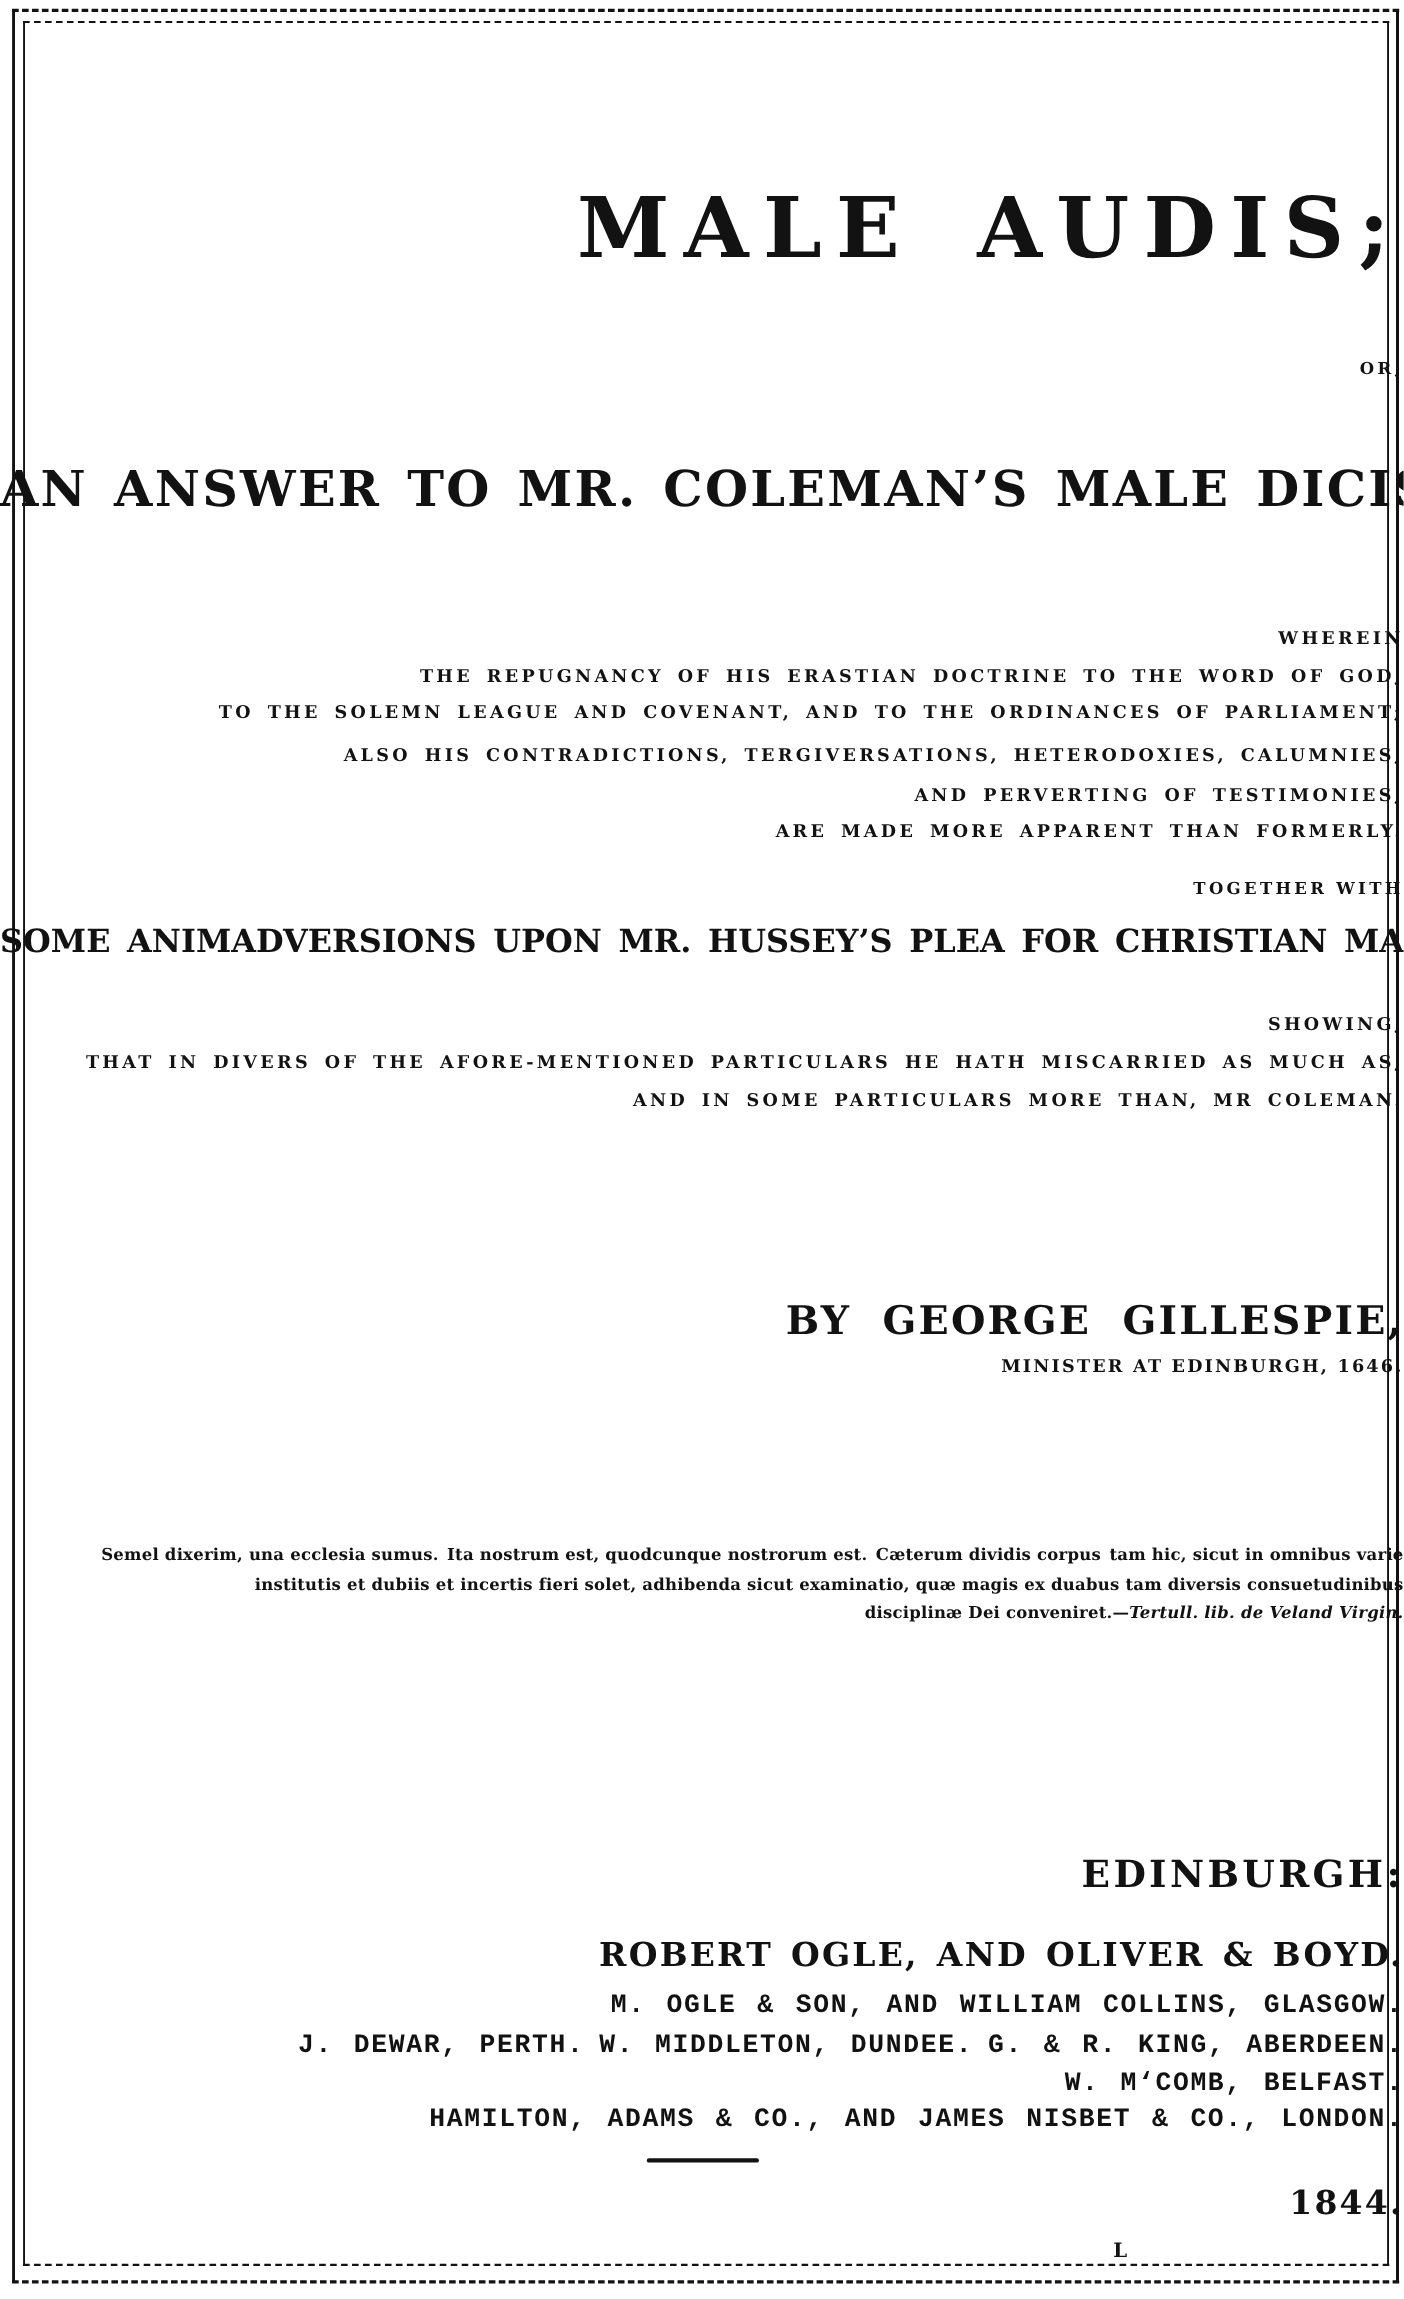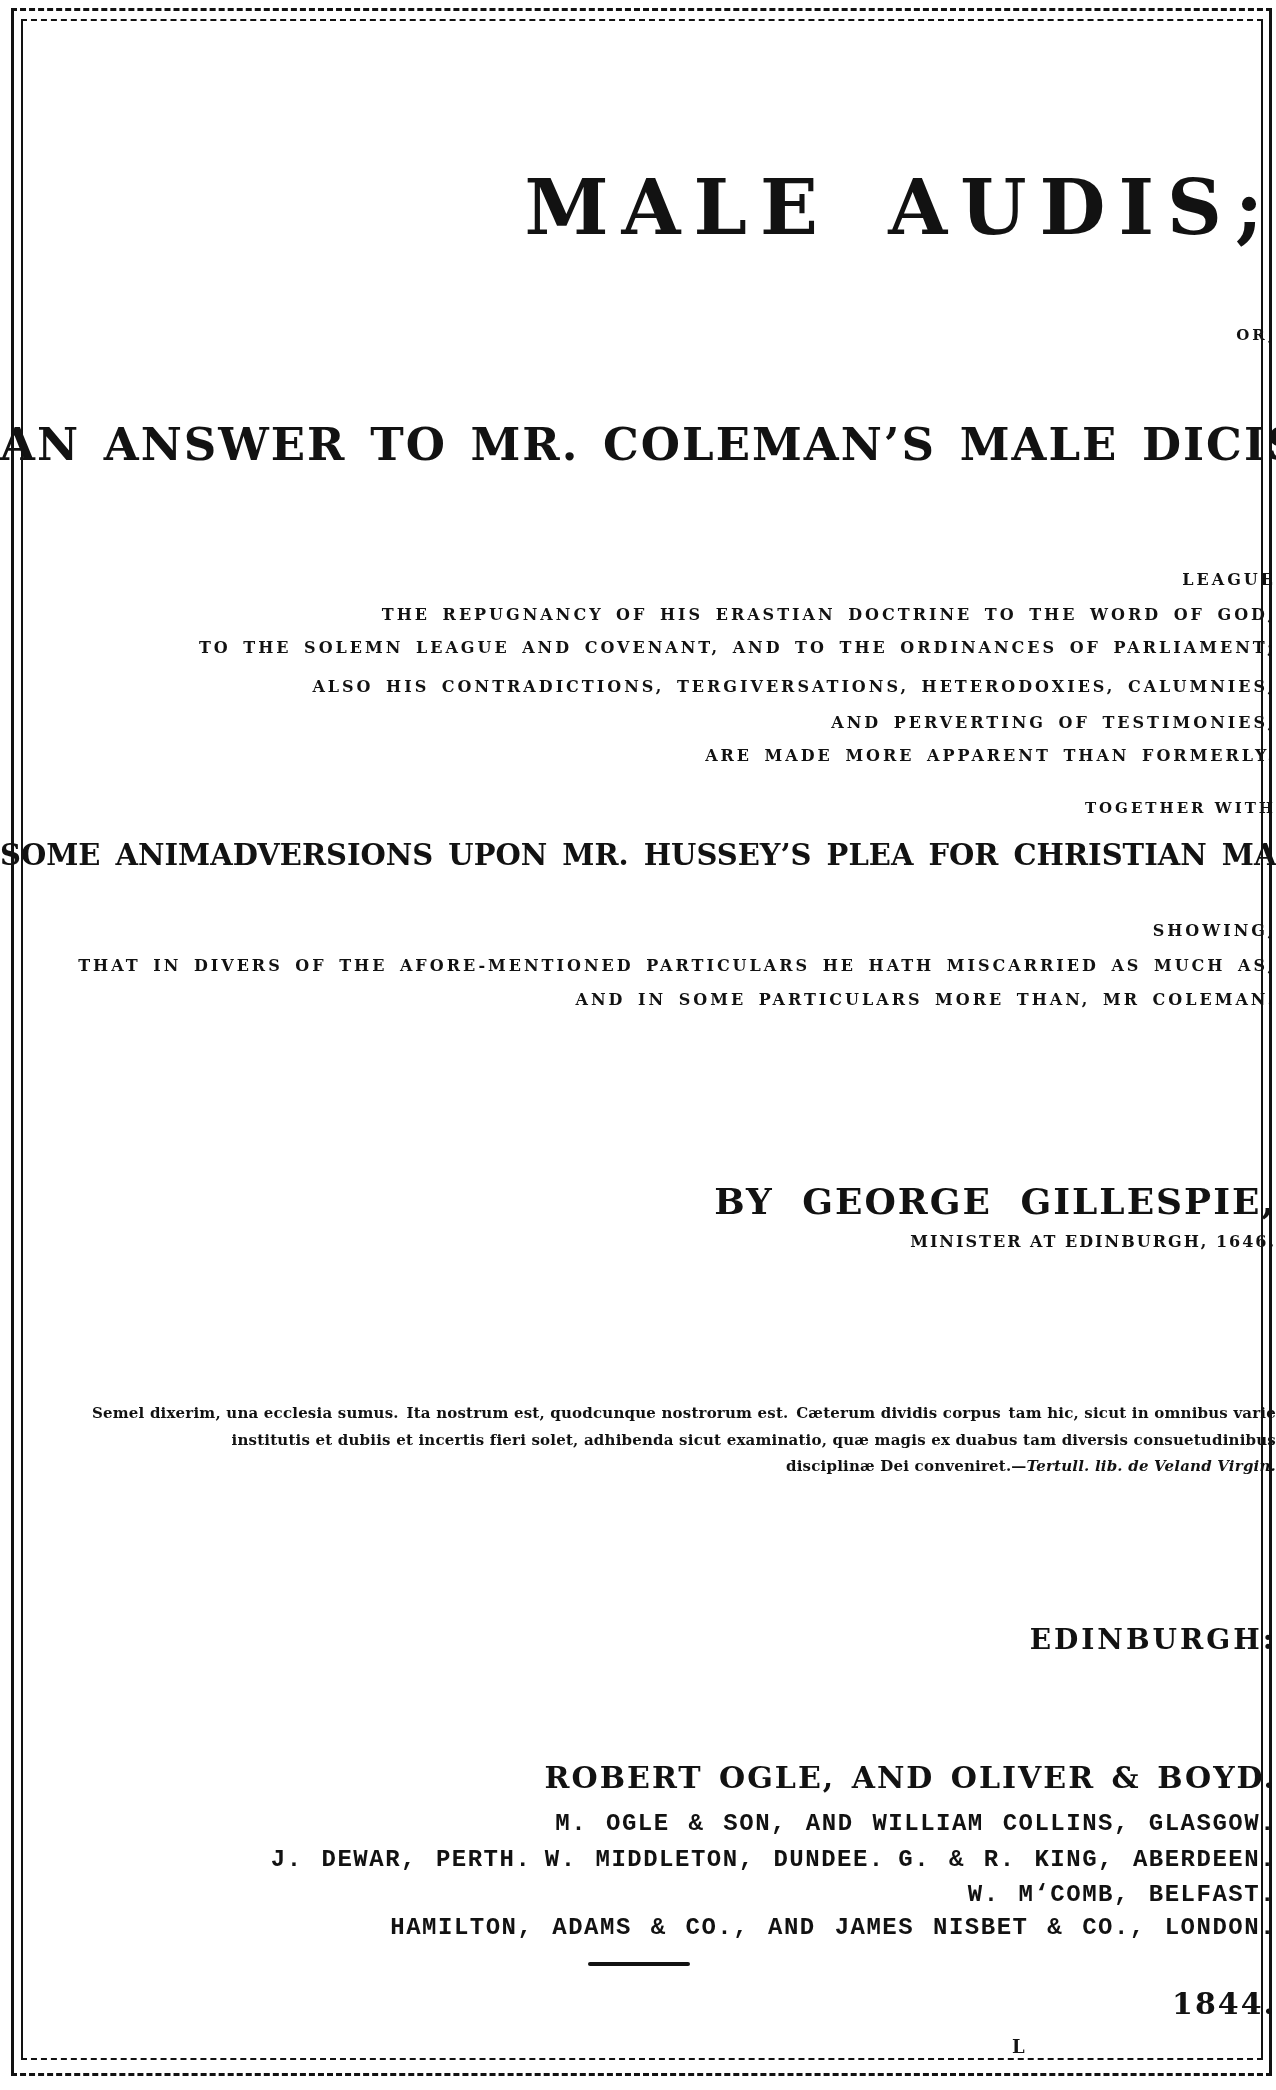--- a/index.html
+++ b/index.html
@@ -36,21 +36,21 @@
   .w-l3 { top:713px; } .w-l4 { top:746px; }
   .together     { top:799px; font-size:15px; letter-spacing:3px; }
   .animadv      { top:838px; font-size:29px; letter-spacing:0px; word-spacing:5px; }
   .showing      { top:921px; }
   .s-l0 { top:956px; } .s-l1 { top:990px; }
   .byline       { top:1180px; font-size:36px; letter-spacing:2px; word-spacing:14px; }
   .byline-role  { top:1232px; font-size:16px; letter-spacing:2px; }
   .epi          { font-size:15px; font-weight:bold; letter-spacing:0.2px; }
   .e-l0 { top:1404px; } .e-l1 { top:1431px; } .e-l2 { top:1457px; }
   .e-l2 .cite   { font-style:italic; }
-  .city         { top:1623px; font-size:28px; letter-spacing:3px; }
+  .city         { top:1684px; font-size:34px; letter-spacing:3px; }
   .pub-main     { top:1760px; font-size:30px; letter-spacing:2px; word-spacing:4px; }
   .pub-sm       { font-size:24px; letter-spacing:1.5px; word-spacing:3px;font-family:Liberation Mono, monospace; }
   .p-l0 { top:1810px; } .p-l1 { top:1846px; } .p-l2 { top:1881px;padding-left:28px; } .p-l3 { top:1914px; }
   .divider {
     position:absolute; top:1962px; left:588px; width:102px; height:4px;
     background:var(--ink); border-radius:2px;
   }
   .year         { top:1986px; font-size:30px; letter-spacing:2px; }
   .sig-mark {
     position:absolute; top:2036px; left:1012px;
@@ -62,21 +62,21 @@
 
 <div class="frame outer"></div>
 <div class="frame inner"></div>
 
 <div class="line main-title">MALE AUDIS;</div>
 
 <div class="line or-label">OR,</div>
 
 <div class="line subtitle">AN ANSWER TO MR. COLEMAN’S MALE DICIS:</div>
 
-<div class="line caps-sm wherein">LEAGUE</div>
+<div class="line caps-sm wherein">WHEREIN</div>
 <div class="line caps-sm w-l0">THE REPUGNANCY OF HIS ERASTIAN DOCTRINE TO THE WORD OF GOD,</div>
 <div class="line caps-sm w-l1">TO THE SOLEMN LEAGUE AND COVENANT, AND TO THE ORDINANCES OF PARLIAMENT;</div>
 <div class="line caps-sm w-l2">ALSO HIS CONTRADICTIONS, TERGIVERSATIONS, HETERODOXIES, CALUMNIES,</div>
 <div class="line caps-sm w-l3">AND PERVERTING OF TESTIMONIES,</div>
 <div class="line caps-sm w-l4">ARE MADE MORE APPARENT THAN FORMERLY.</div>
 
 <div class="line together">TOGETHER WITH</div>
 
 <div class="line animadv">SOME ANIMADVERSIONS UPON MR. HUSSEY’S PLEA FOR CHRISTIAN MAGISTRACY:</div>
 

